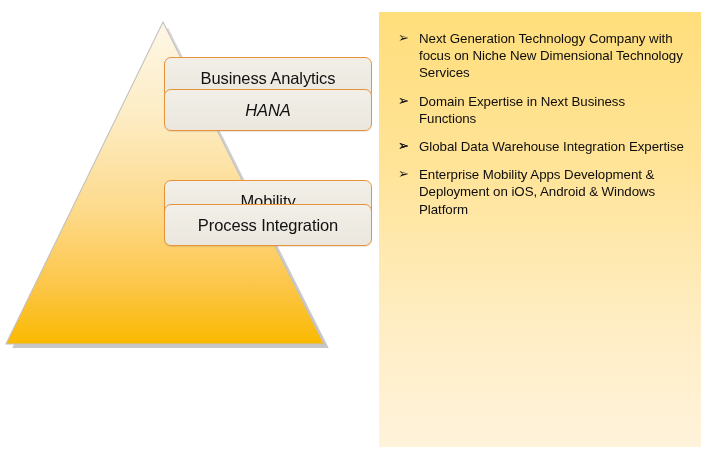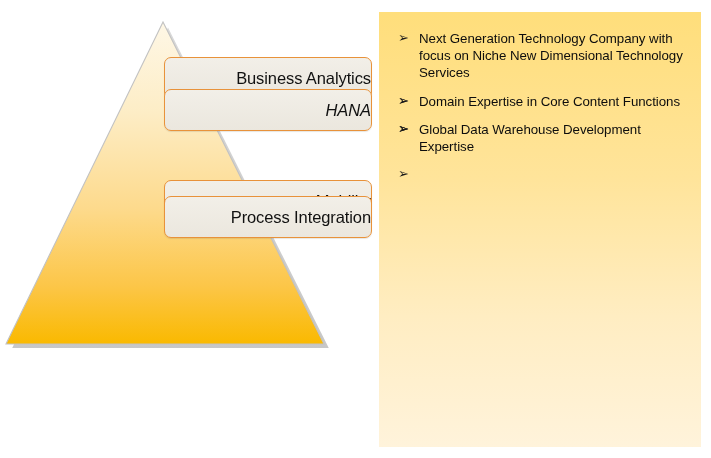--- a/index.html
+++ b/index.html
@@ -50,34 +50,34 @@
     position: absolute;
     left: 0;
     width: 208px;
     height: 42px;
     box-sizing: border-box;
     border: 1.3px solid #E8923A;
     border-radius: 7px;
     background: linear-gradient(to bottom, #F2EFE8 0%, #EBE7DE 100%);
     display: flex;
     align-items: center;
-    justify-content: flex-end;
+    justify-content: center;
     box-shadow: 0 1px 1px rgba(120,110,90,0.18);
   }
   .layer-label {
     font-size: 16.5px;
     color: #111111;
     letter-spacing: -0.1px;
     white-space: nowrap;
     line-height: 1;
   }
   .layer-0 { top: 0px; }
   .layer-1 { top: 32px; font-style: italic; }
   .layer-2 { top: 98px; margin-top: 25px; }
-  .layer-3 { top: 139px; }
+  .layer-3 { top: 147px; }
   .layer-4 { top: 206px; }
 
   
   .bullets-panel {
     position: absolute;
     left: 379px;
     top: 12px;
     width: 322px;
     height: 435px;
     box-sizing: border-box;
@@ -162,36 +162,37 @@
         <span class="bullet-marker">➢</span>
         <span class="bullet-text">Next Generation Technology Company with focus on Niche New Dimensional Technology Services</span>
       </li>
 
       <li class="bullet-item">
         <span class="bullet-marker">➢</span>
       </li>
 
       <li class="bullet-item">
         <span class="bullet-marker">➢</span>
-        <span class="bullet-text">Domain Expertise in Core Content Functions</span>
+        <span class="bullet-text">Domain Expertise in Next Business Functions</span>
       </li>
 
       <li class="bullet-item">
         <span class="bullet-marker">➢</span>
       </li>
 
       <li class="bullet-item">
         <span class="bullet-marker">➢</span>
       </li>
 
       <li class="bullet-item">
         <span class="bullet-marker">➢</span>
-        <span class="bullet-text">Global Data Warehouse Development Expertise</span>
+        <span class="bullet-text">Global Data Warehouse Integration Expertise</span>
       </li>
 
       <li class="bullet-item">
         <span class="bullet-marker">➢</span>
+        <span class="bullet-text">Enterprise Mobility Apps Development &amp; Deployment on iOS, Android &amp; Windows Platform</span>
       </li>
 
     </ul>
   </div>
 
 </div>
 
 </body></html>

